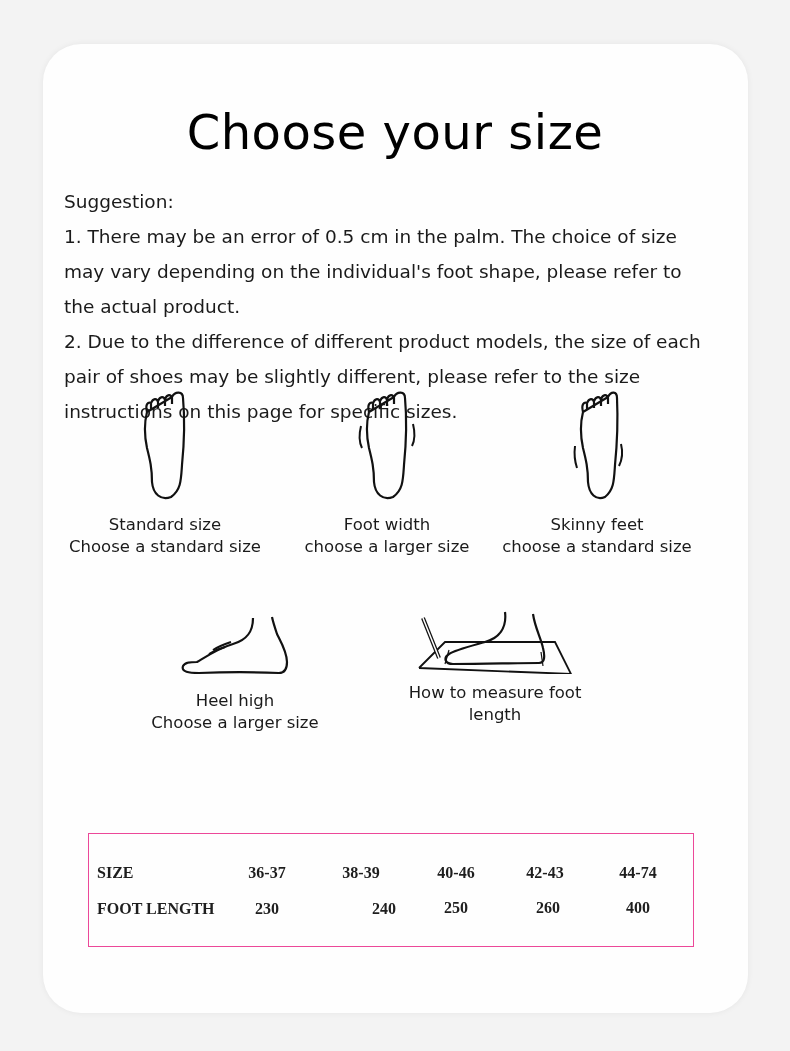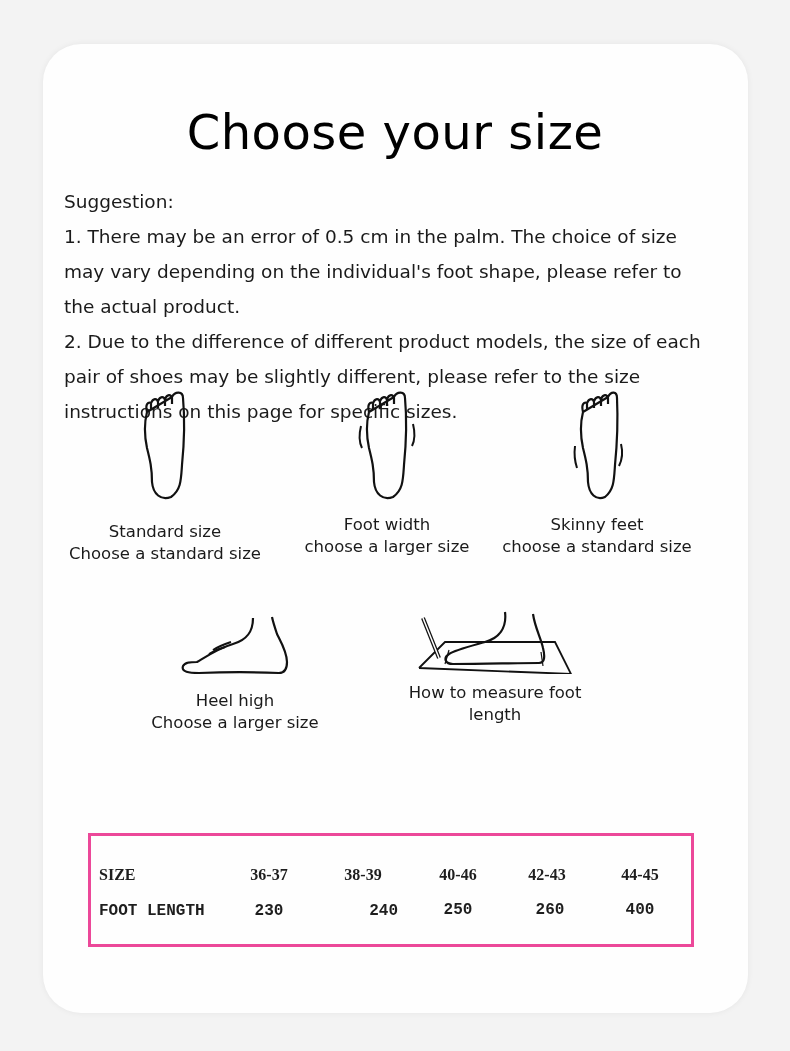--- a/index.html
+++ b/index.html
@@ -20,21 +20,21 @@
   }
   .suggest {
     position:absolute; left:64px; top:184px; width:690px;
     font-size:18.5px; line-height:35px; color:#1a1a1a; white-space:pre-line;
   }
   .icon-cell { position:absolute; text-align:center; font-size:16.5px; line-height:22px; color:#1a1a1a; }
   .icon-cell svg { display:block; margin:0 auto; }
   .cap { white-space:nowrap; }
   .size-table {
     position:absolute; left:88px; top:833px; width:606px; height:114px;
-    border:3px solid #ec4899; box-sizing:border-box;
+    border:1px solid #ec4899; box-sizing:border-box;
     font-family:"Liberation Serif", serif; font-weight:bold; font-size:16px; color:#1e1e1e;
   }
   .size-table .row { position:absolute; left:0; width:100%; height:20px; }
   .size-table .hdr { position:absolute; left:8px; }
   .size-table .val { position:absolute; width:70px; text-align:center; }
 </style>
 </head>
 <body>
 
 <div class="card"></div>
@@ -46,21 +46,21 @@
 may vary depending on the individual's foot shape, please refer to
  the actual product.
 2. Due to the difference of different product models, the size of each
 pair of shoes may be slightly different, please refer to the size
 instructions on this page for specific sizes.</span></div>
 
 <div class="icon-cell" style="left:60px; top:390px; width:210px;">
   <svg width="60" height="112" viewBox="0 0 60 112">
     <path d="M12 22 C10 14 13 12 16 13 L16 20 M16 13 C18 8 22 8 23 12 L23 18 M23 11 C25 6 29 6 30 10 L30 16 M30 9 C32 4 36 4 37 8 L37 14 M37 7 C40 1 48 1 48 8 C50 30 49 55 47 75 C46 90 46 100 36 107 C26 111 18 104 17 92 C17 78 15 70 12 58 C9 44 10 30 12 22 Z" fill="none" stroke="#111" stroke-width="2.2" stroke-linejoin="round"></path>
   </svg>
-  <div class="cap" style="margin-top:19px;">Standard size</div>
+  <div class="cap" style="margin-top:12px;">Standard size</div>
   <div class="cap">Choose a standard size</div>
 </div>
 
 <div class="icon-cell" style="left:282px; top:390px; width:210px;">
   <svg width="70" height="112" viewBox="0 0 70 112">
     <path d="M17 22 C15 14 18 12 21 13 L21 20 M21 13 C23 8 27 8 28 12 L28 18 M28 11 C30 6 34 6 35 10 L35 16 M35 9 C37 4 41 4 42 8 L42 14 M42 7 C45 1 53 1 53 8 C55 30 54 55 52 75 C51 90 51 100 41 107 C31 111 23 104 22 92 C22 78 20 70 17 58 C14 44 15 30 17 22 Z" fill="none" stroke="#111" stroke-width="2.2" stroke-linejoin="round"></path>
     <path d="M9 36 C7 44 7 52 10 58" fill="none" stroke="#111" stroke-width="2"></path>
     <path d="M61 34 C63 42 63 50 60 56" fill="none" stroke="#111" stroke-width="2"></path>
   </svg>
   <div class="cap" style="margin-top:12px;">Foot width</div>
@@ -100,23 +100,23 @@
   <div class="cap">length</div>
 </div>
 
 <div class="size-table">
   <div class="row" style="top:30px;">
     <span class="hdr">SIZE</span>
     <span class="val" style="left:143px;">36-37</span>
     <span class="val" style="left:237px;">38-39</span>
     <span class="val" style="left:332px;">40-46</span>
     <span class="val" style="left:421px;">42-43</span>
-    <span class="val" style="left:514px;">44-45</span>
+    <span class="val" style="left:514px;">44-74</span>
   </div>
-  <div class="row" style="top:66px;font-family:Liberation Mono, monospace;">
+  <div class="row" style="top:66px;">
     <span class="hdr">FOOT LENGTH</span>
     <span class="val" style="left:143px;">230</span>
     <span class="val" style="left:237px;text-align:right;">240</span>
     <span class="val" style="left:332px; top:-1px; position:absolute;">250</span>
     <span class="val" style="left:424px; top:-1px; position:absolute;">260</span>
     <span class="val" style="left:514px; top:-1px; position:absolute;">400</span>
   </div>
 </div>
 
 </body></html>

